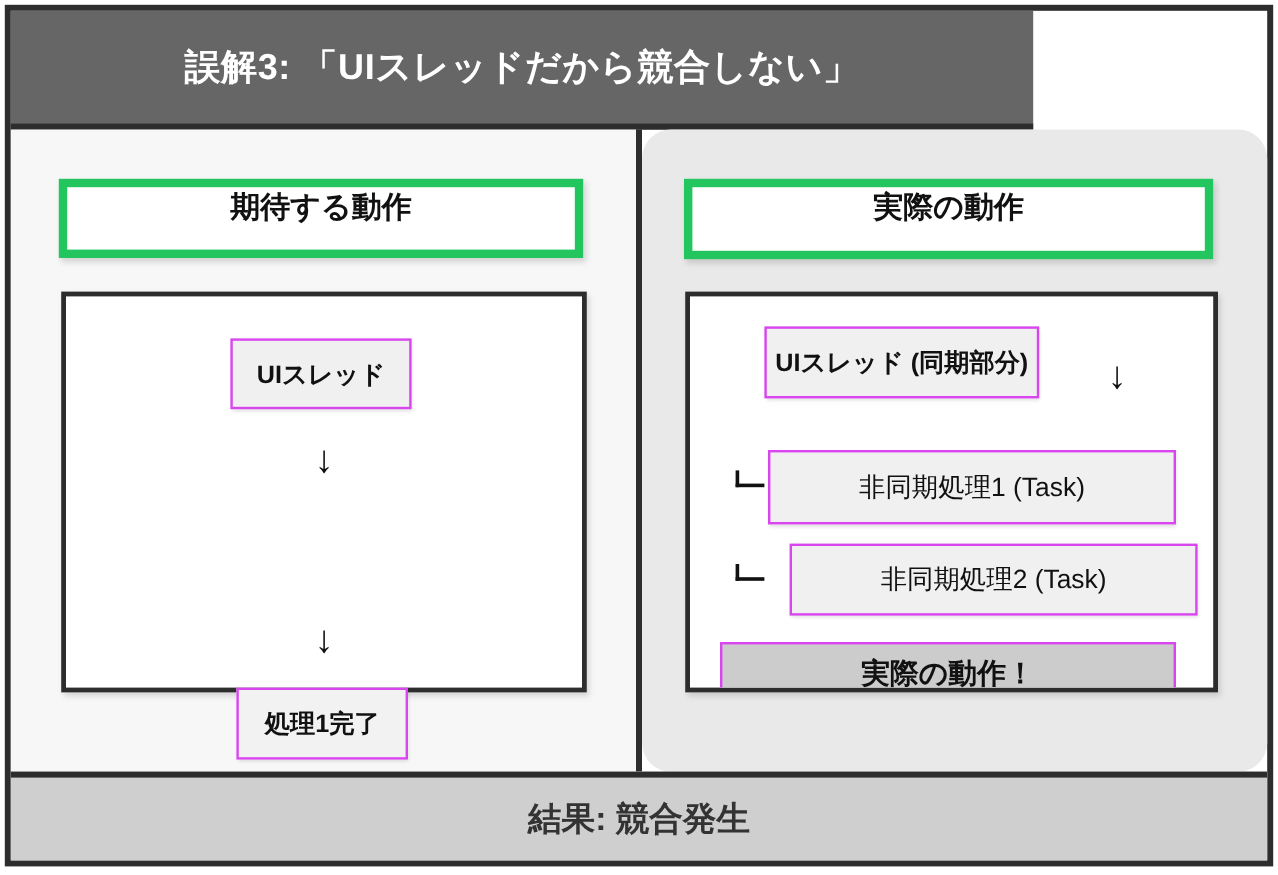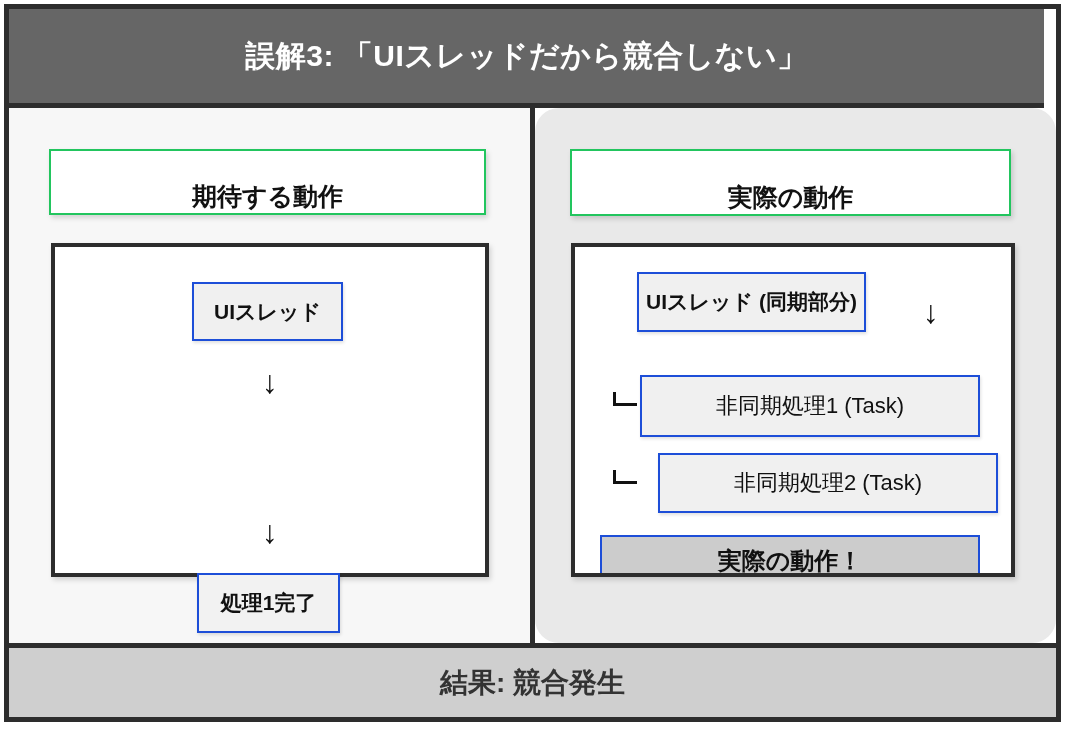--- a/index.html
+++ b/index.html
@@ -22,21 +22,21 @@
     width: 1057px;   
     height: 718px;   
     border: 5px solid #2d2d2d;
     box-sizing: border-box;
     background: #ffffff;
   }
   
   .title-bar {
     position: absolute;
     left: 0; top: 0;
-    width: 1035px;
+    width: 852px;
     height: 99px;
     background: #666666;
     border-bottom: 5px solid #2d2d2d;
     box-sizing: border-box;
     display: flex;
     align-items: center;
     justify-content: center;
   }
   .title-bar span {
     color: #ffffff;
@@ -61,24 +61,24 @@
   .panel.right { background: #e9e9e9; border-radius: 24px; }
   .divider {
     width: 5px;
     height: 535px;
     background: #2d2d2d;
   }
   
   .header-box {
     position: absolute;
     background: #ffffff;
-    border: 2px solid #22c55e;
-    box-sizing: border-box;
-    display: flex;
-    align-items: flex-end;
+    border: 7px solid #22c55e;
+    box-sizing: border-box;
+    display: flex;
+    align-items: flex-start;
     justify-content: center;
     box-shadow: 2px 3px 5px rgba(0,0,0,0.15);
   }
   .header-box span {
     font-size: 25px;
     font-weight: bold;
     color: #111111;
   }
   .panel.left  .header-box { left: 40px; top: 41px; width: 437px; height: 66px; }
   .panel.right .header-box { left: 35px; top: 41px; width: 441px; height: 67px; }
@@ -89,21 +89,21 @@
     border: 4px solid #2d2d2d;
     box-sizing: border-box;
     box-shadow: 2px 3px 5px rgba(0,0,0,0.15);
   }
   .panel.left  .container { left: 42px; top: 135px; width: 438px; height: 334px; }
   .panel.right .container { left: 36px; top: 135px; width: 444px; height: 334px; overflow: hidden; }
   
   .node {
     position: absolute;
     background: #f0f0f0;
-    border: 2px solid #1d4ed8;
+    border: 2px solid #d946ef;
     box-sizing: border-box;
     display: flex;
     align-items: center;
     justify-content: center;
     box-shadow: 1px 2px 3px rgba(0,0,0,0.12);
   }
   .node span {
     font-size: 21px;
     color: #111111;
     font-weight: bold;

